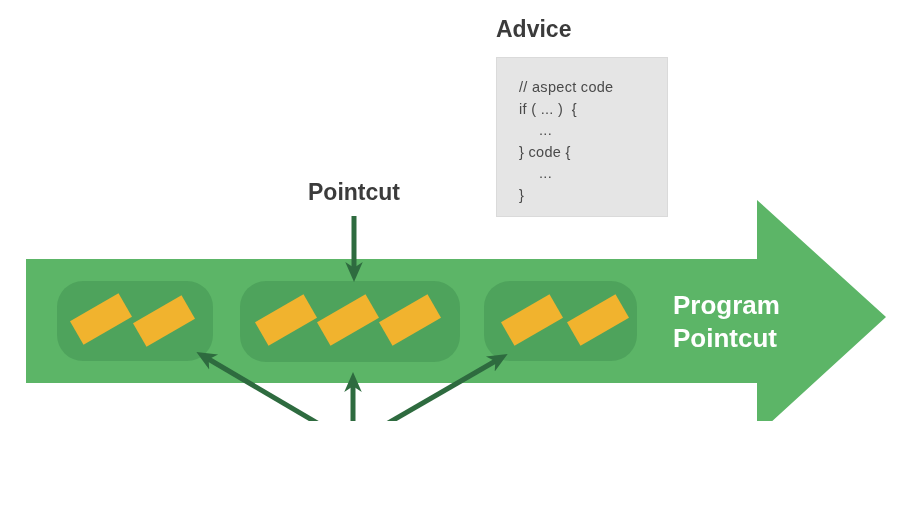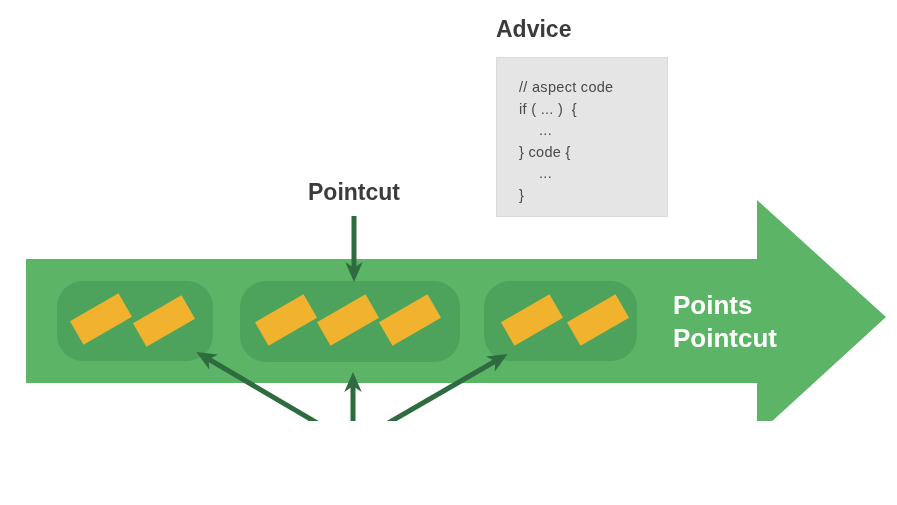--- a/index.html
+++ b/index.html
@@ -121,17 +121,17 @@
     <div class="code-line indent">...</div>
     <div class="code-line">} code {</div>
     <div class="code-line indent">...</div>
     <div class="code-line">}</div>
   </div>
 
   <div class="label pointcut-title">Pointcut</div>
 
 
   <div class="program-exec">
-    <div>Points</div>
+    <div>Program</div>
     <div>Pointcut</div>
   </div>
 
 </div>
 
 </body></html>

